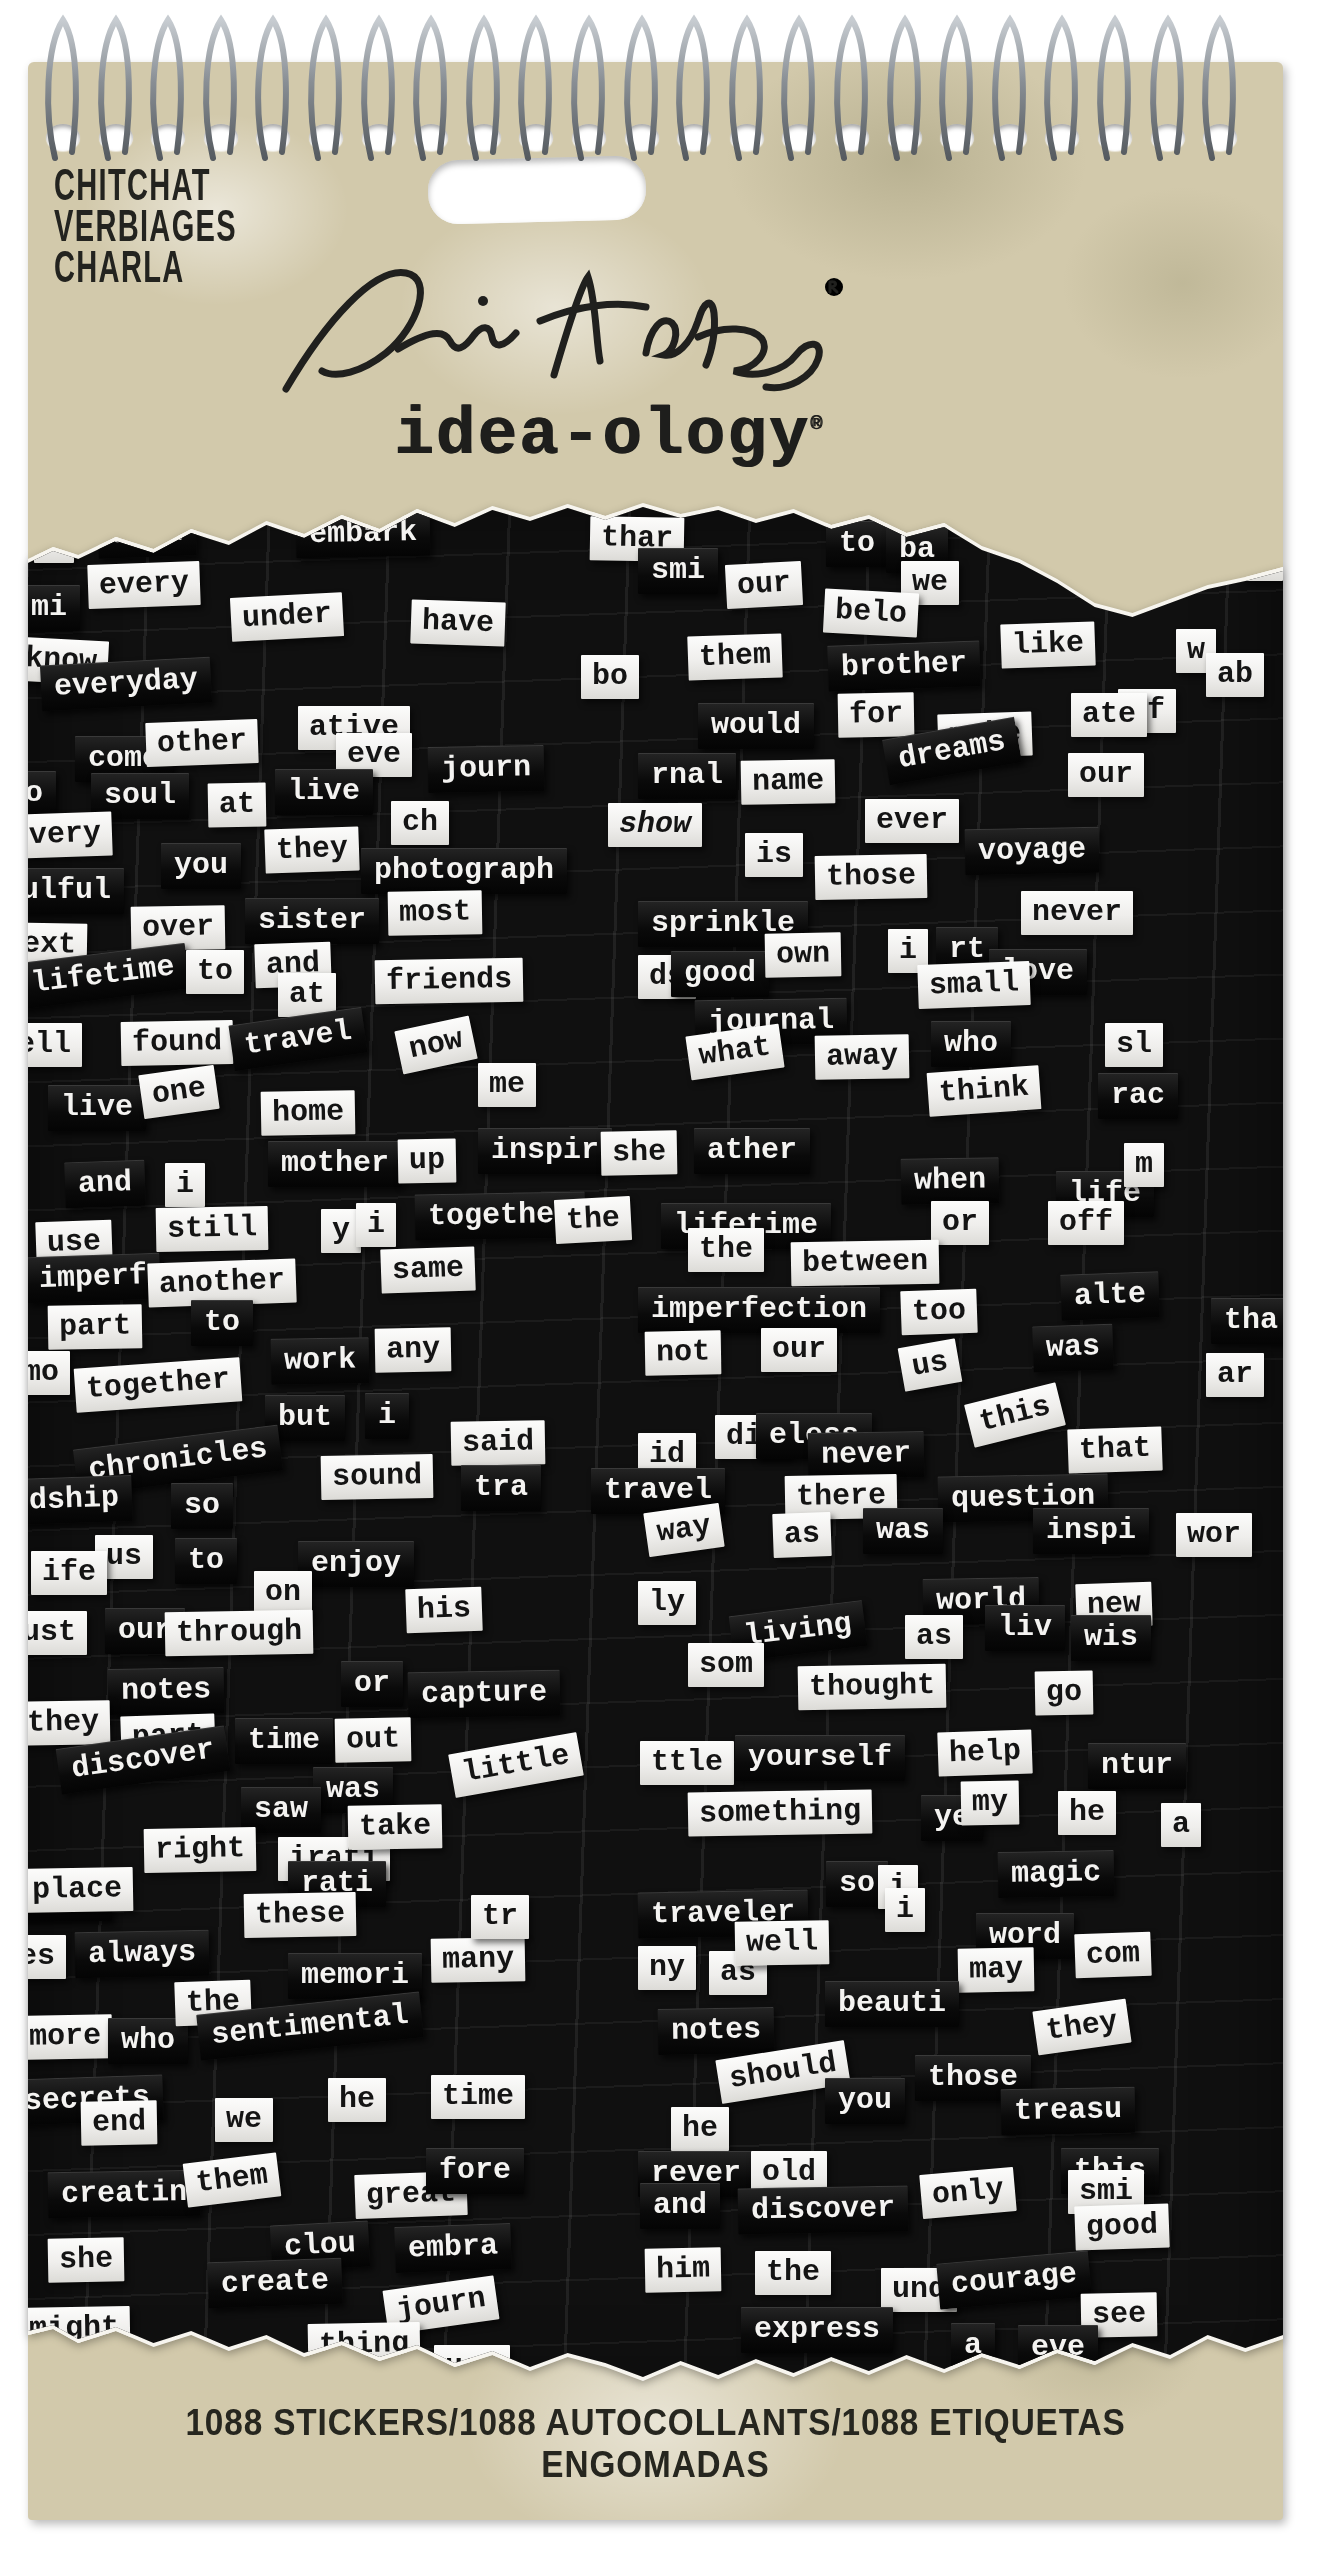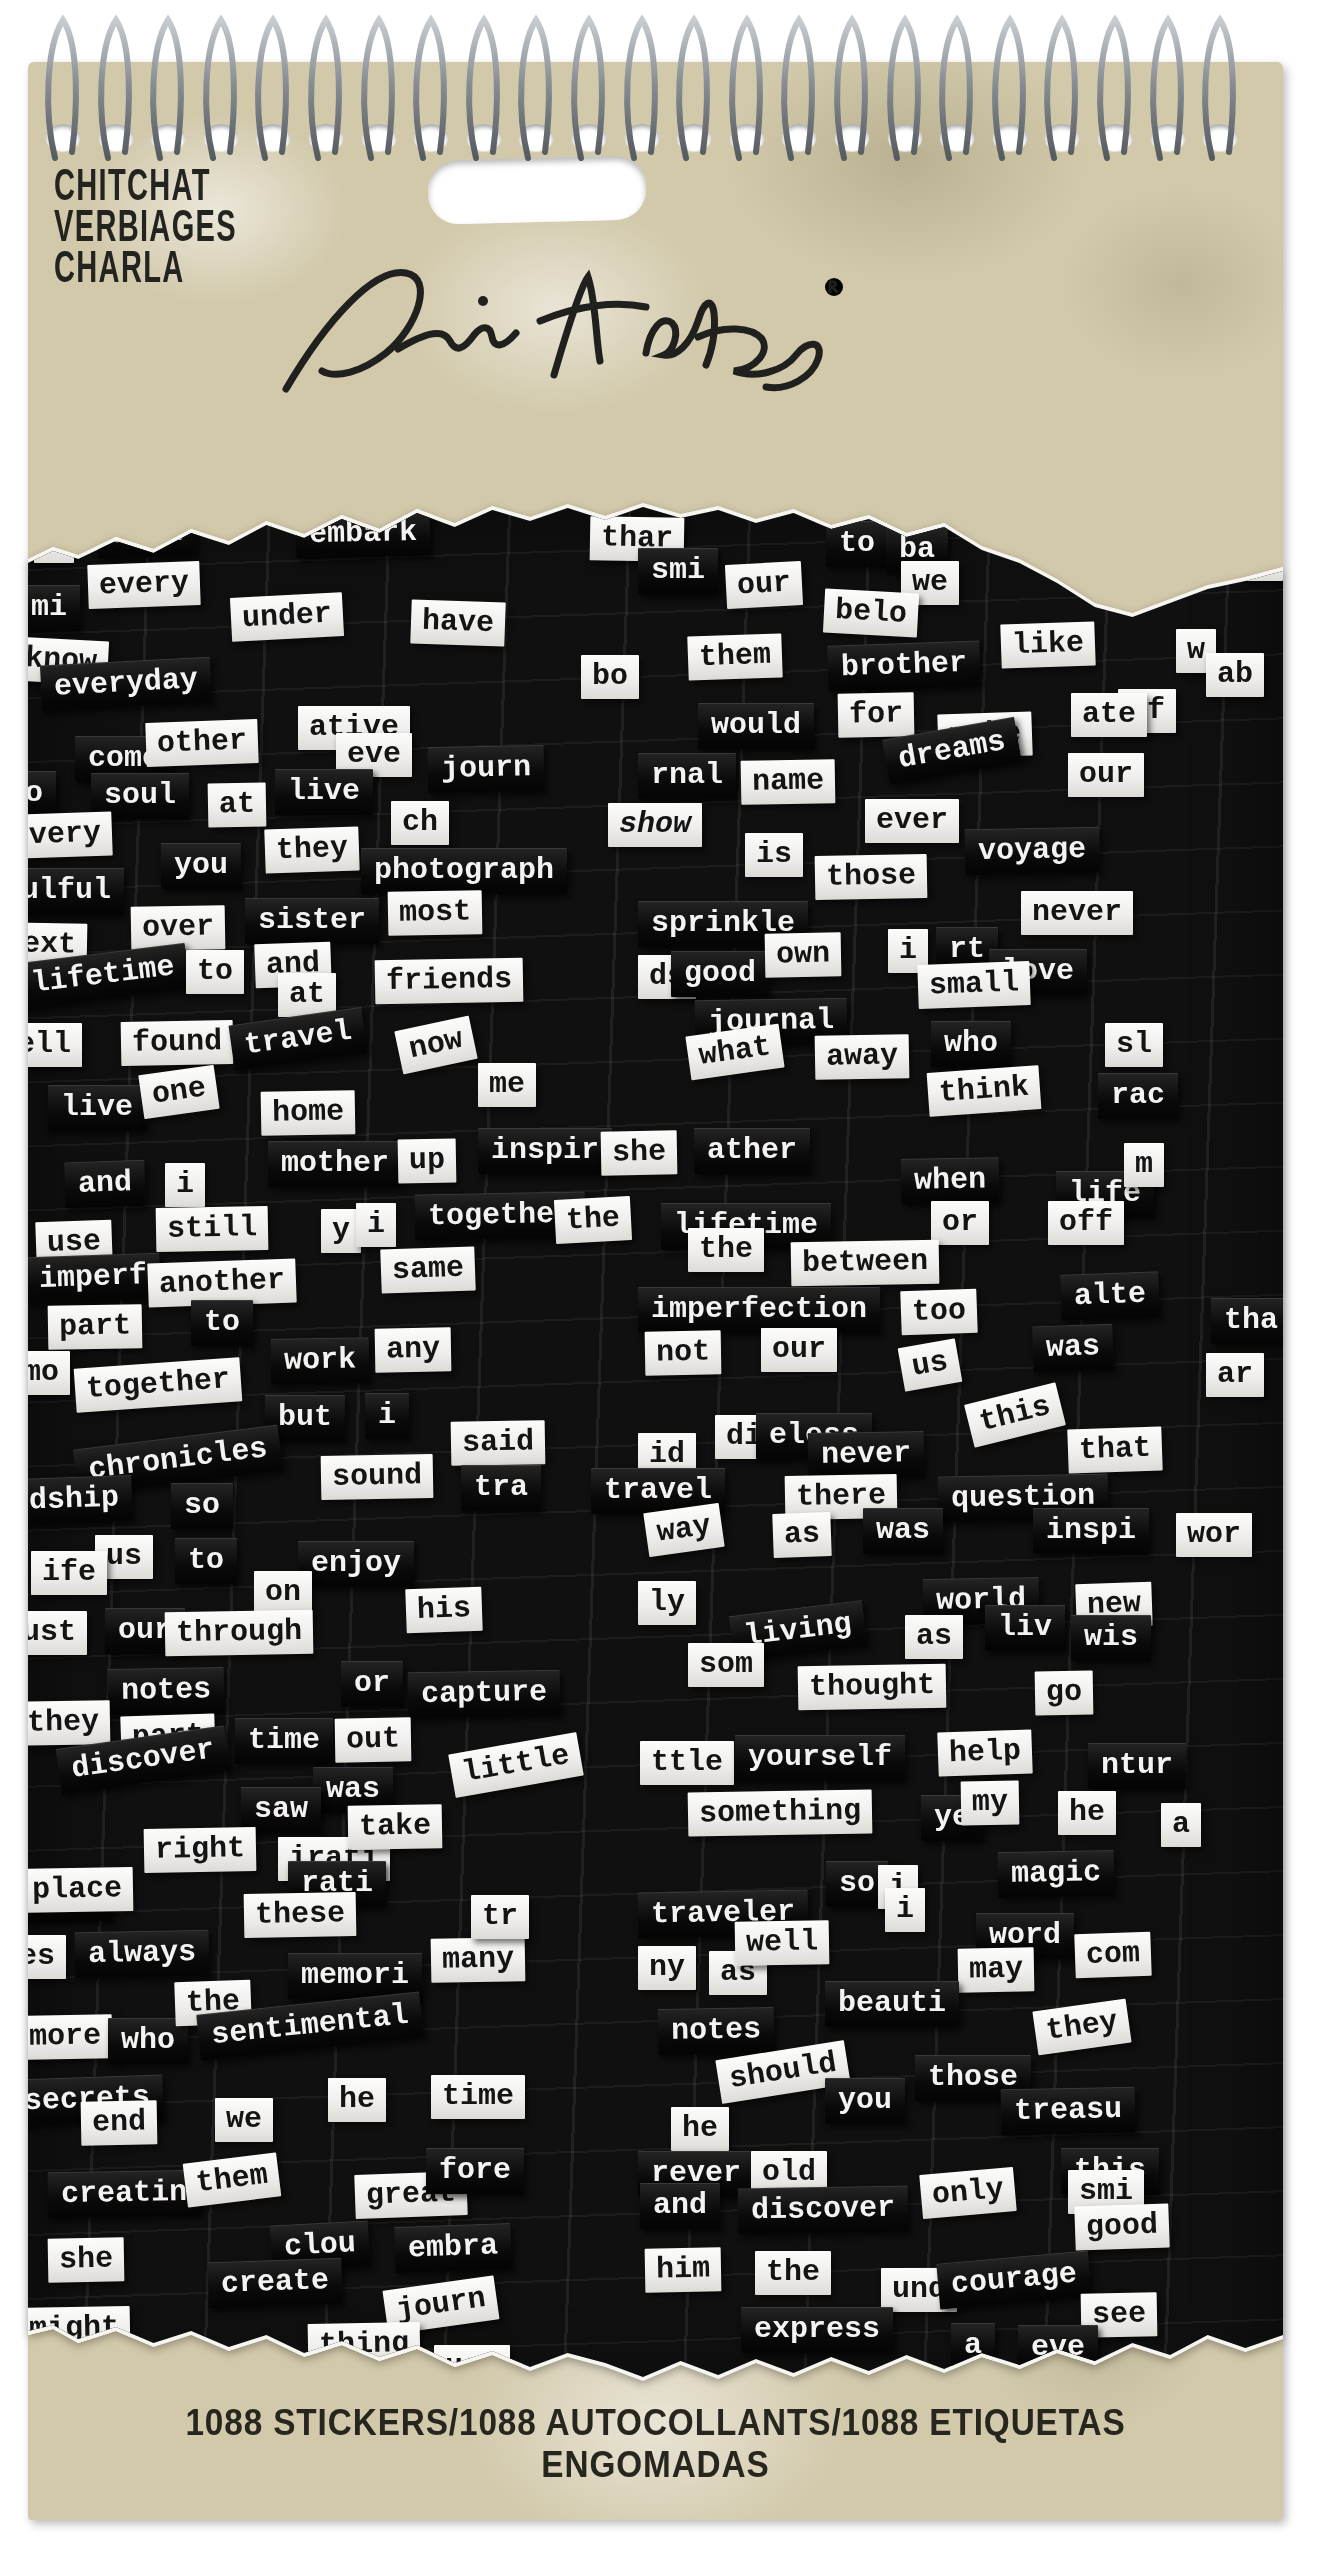--- a/index.html
+++ b/index.html
@@ -134,20 +134,21 @@
       <path d="M120 92 C150 74 166 72 172 84 C178 96 186 92 196 78 C204 68 212 68 214 80 C216 92 226 90 238 76"></path>
       <circle cx="205" cy="44" r="5" fill="#20201e" stroke="none"></circle>
       <path d="M276 118 C290 70 304 28 310 20 C318 44 318 84 322 104"></path>
       <path d="M262 64 C300 48 338 44 368 50"></path>
       <path d="M368 96 C372 72 384 58 394 66 C402 74 396 94 386 98 C398 100 412 88 420 64 C426 44 434 40 436 56 C438 74 434 94 428 108"></path>
       <path d="M420 80 C446 68 474 70 484 82 C492 94 478 112 456 114 C478 122 506 114 518 98 C530 82 546 84 540 102 C534 120 510 134 488 130"></path>
       <circle class="thin" cx="556" cy="30" r="9"></circle>
       <path class="thin" d="M552 25 L552 35 M552 25 C558 24 560 28 554 30 L559 35"></path>
     </svg>
 
+    <div class="brand-line"><span>idea-ology</span><sup>®</sup></div>
 
     <div class="collage-wrap">
       <div class="collage">
           <span class="chip" style="left: 6px; top: 14px;">i</span>
           <span class="chip inv" style="left: 70px; top: 6px; transform: rotate(-2deg);">aith</span>
           <span class="chip inv" style="left: 268px; top: 6px; transform: rotate(-1deg);">embark</span>
           <span class="chip" style="left: 562px; top: 12px; transform: rotate(1deg);">thar</span>
           <span class="chip inv" style="left: 798px; top: 16px;">to</span>
           <span class="chip inv" style="left: 858px; top: 22px;">ba</span>
           <span class="chip" style="left: 1215px; top: 32px;">s</span>

